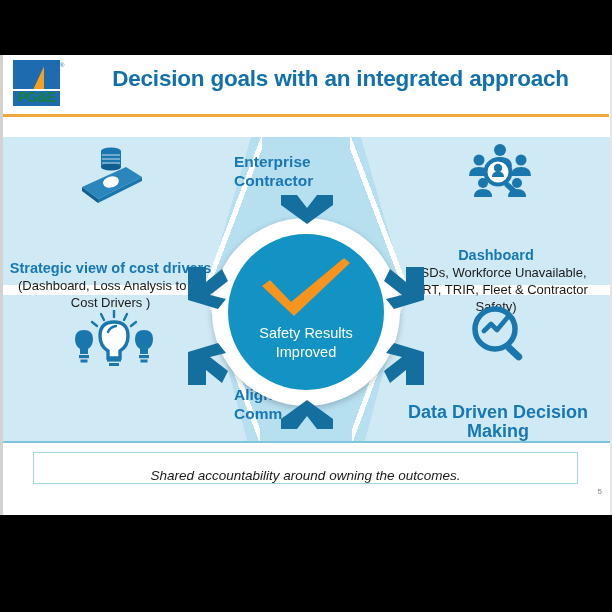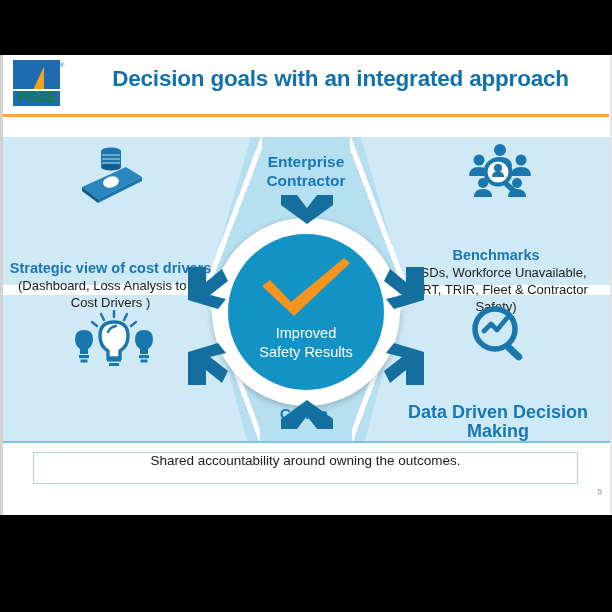--- a/index.html
+++ b/index.html
@@ -206,42 +206,43 @@
   }
   .q-icon { position: absolute; }
 
   #tl-text { left: 8px; top: 205px; width: 205px; }
   #tr-text { left: 394px; top: 192px; width: 204px; }
   #bl-text { left: 8px; top: 363px; width: 207px; }
   #br-text { left: 396px; top: 348px; width: 204px; }
 
   .wedge-label {
     position: absolute;
-    text-align: center;
+    text-align: left;
     color: #1877b5;
     font-weight: bold;
     font-size: 15.5px;
     line-height: 19px;
     z-index: 5;
   }
   #wedge-top-label { left: 234px; top: 97px; width: 144px; }
   #wedge-bot-label { left: 234px; top: 330px; width: 144px; }
 
   
   #callout {
     position: absolute;
     left: 33px; top: 397px;
     width: 543px; height: 30px;
     border: 1.5px solid #a9d6e5;
     background: #ffffff;
     display: flex;
-    align-items: flex-start;
+    align-items: flex-end;
     justify-content: center;
     color: #1b1b1b;
     font-size: 13.5px;
+    font-style: italic;
   }
   #panel-bottom-rule {
     position: absolute; left: 3px; top: 386px;
     width: 607px; height: 2px;
     background: #7fc4dd;
   }
   #page-num {
     position: absolute;
     right: 10px; top: 432px;
     color: #8a8a8a;
@@ -315,22 +316,22 @@
     <svg class="chev" style="left:384px; top:288px;" width="42" height="42" viewBox="0 0 42 42">
       <path d="M40 42 L22 42 L22 27 L6 40 L0 28 L18 14 L2 10 L10 0 L40 9 Z" fill="#156f9e"></path>
     </svg>
 
     <div id="circle-outer">
       <div id="circle-inner">
         <svg id="check-mark" viewBox="0 0 96 60">
           <path d="M4 28 L12 22 L33 44 L86 0 L92 5 L36 58 Z" fill="#f7941e"></path>
         </svg>
         <div id="circle-label">
+          <div>Safety Results</div>
           <div>Improved</div>
-          <div>Safety Results</div>
         </div>
       </div>
     </div>
 
     <svg class="q-icon" style="left:78px; top:92px;" width="66" height="56" viewBox="0 0 66 56">
       <g fill="#1a77ad">
         <ellipse cx="33" cy="4" rx="10" ry="3.6"></ellipse>
         <rect x="23" y="4" width="20" height="16"></rect>
         <ellipse cx="33" cy="20" rx="10" ry="3.6" fill="#0f5e8f"></ellipse>
         <g stroke="#ffffff" stroke-width="1" opacity="0.75">
@@ -363,21 +364,21 @@
         <circle cx="48" cy="40" r="5"></circle>
         <path d="M39 54 q0-8 9-8 q9 0 9 8 Z"></path>
       </g>
       <circle cx="29" cy="29" r="14" fill="#ffffff"></circle>
       <circle cx="29" cy="29" r="12.5" fill="none" stroke="#1a77ad" stroke-width="4"></circle>
       <circle cx="29" cy="25" r="4.2" fill="#1a77ad"></circle>
       <path d="M23 34 q0-5.5 6-5.5 q6 0 6 5.5 Z" fill="#1a77ad"></path>
       <rect x="38" y="38" width="15" height="5.5" rx="2.6" fill="#1a77ad" transform="rotate(42 38 38)"></rect>
     </svg>
     <div class="q-body" id="tr-text">
-      <div class="q-head">Benchmarks</div>
+      <div class="q-head">Dashboard</div>
       <div>(MSDs, Workforce Unavailable, DART, TRIR, Fleet &amp; Contractor Safety)</div>
     </div>
 
     <svg class="q-icon" style="left:74px; top:255px;" width="80" height="56" viewBox="0 0 80 56">
       <g stroke="#1a77ad" stroke-width="2.4" stroke-linecap="round">
         <line x1="40" y1="0" x2="40" y2="7"></line>
         <line x1="27" y1="4" x2="30" y2="10"></line>
         <line x1="53" y1="4" x2="50" y2="10"></line>
         <line x1="18" y1="12" x2="23" y2="16"></line>
         <line x1="62" y1="12" x2="57" y2="16"></line>

